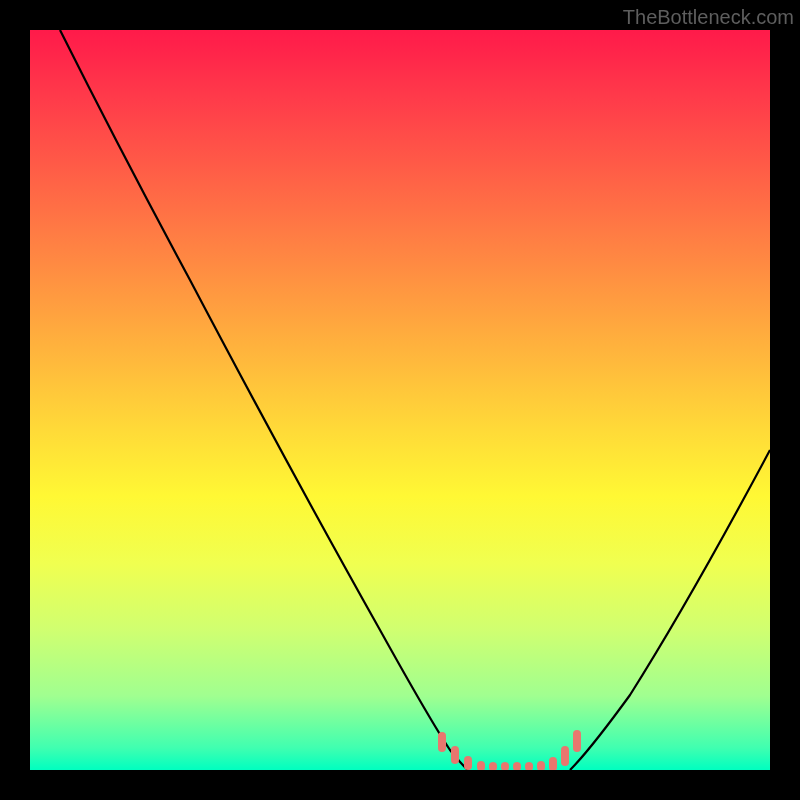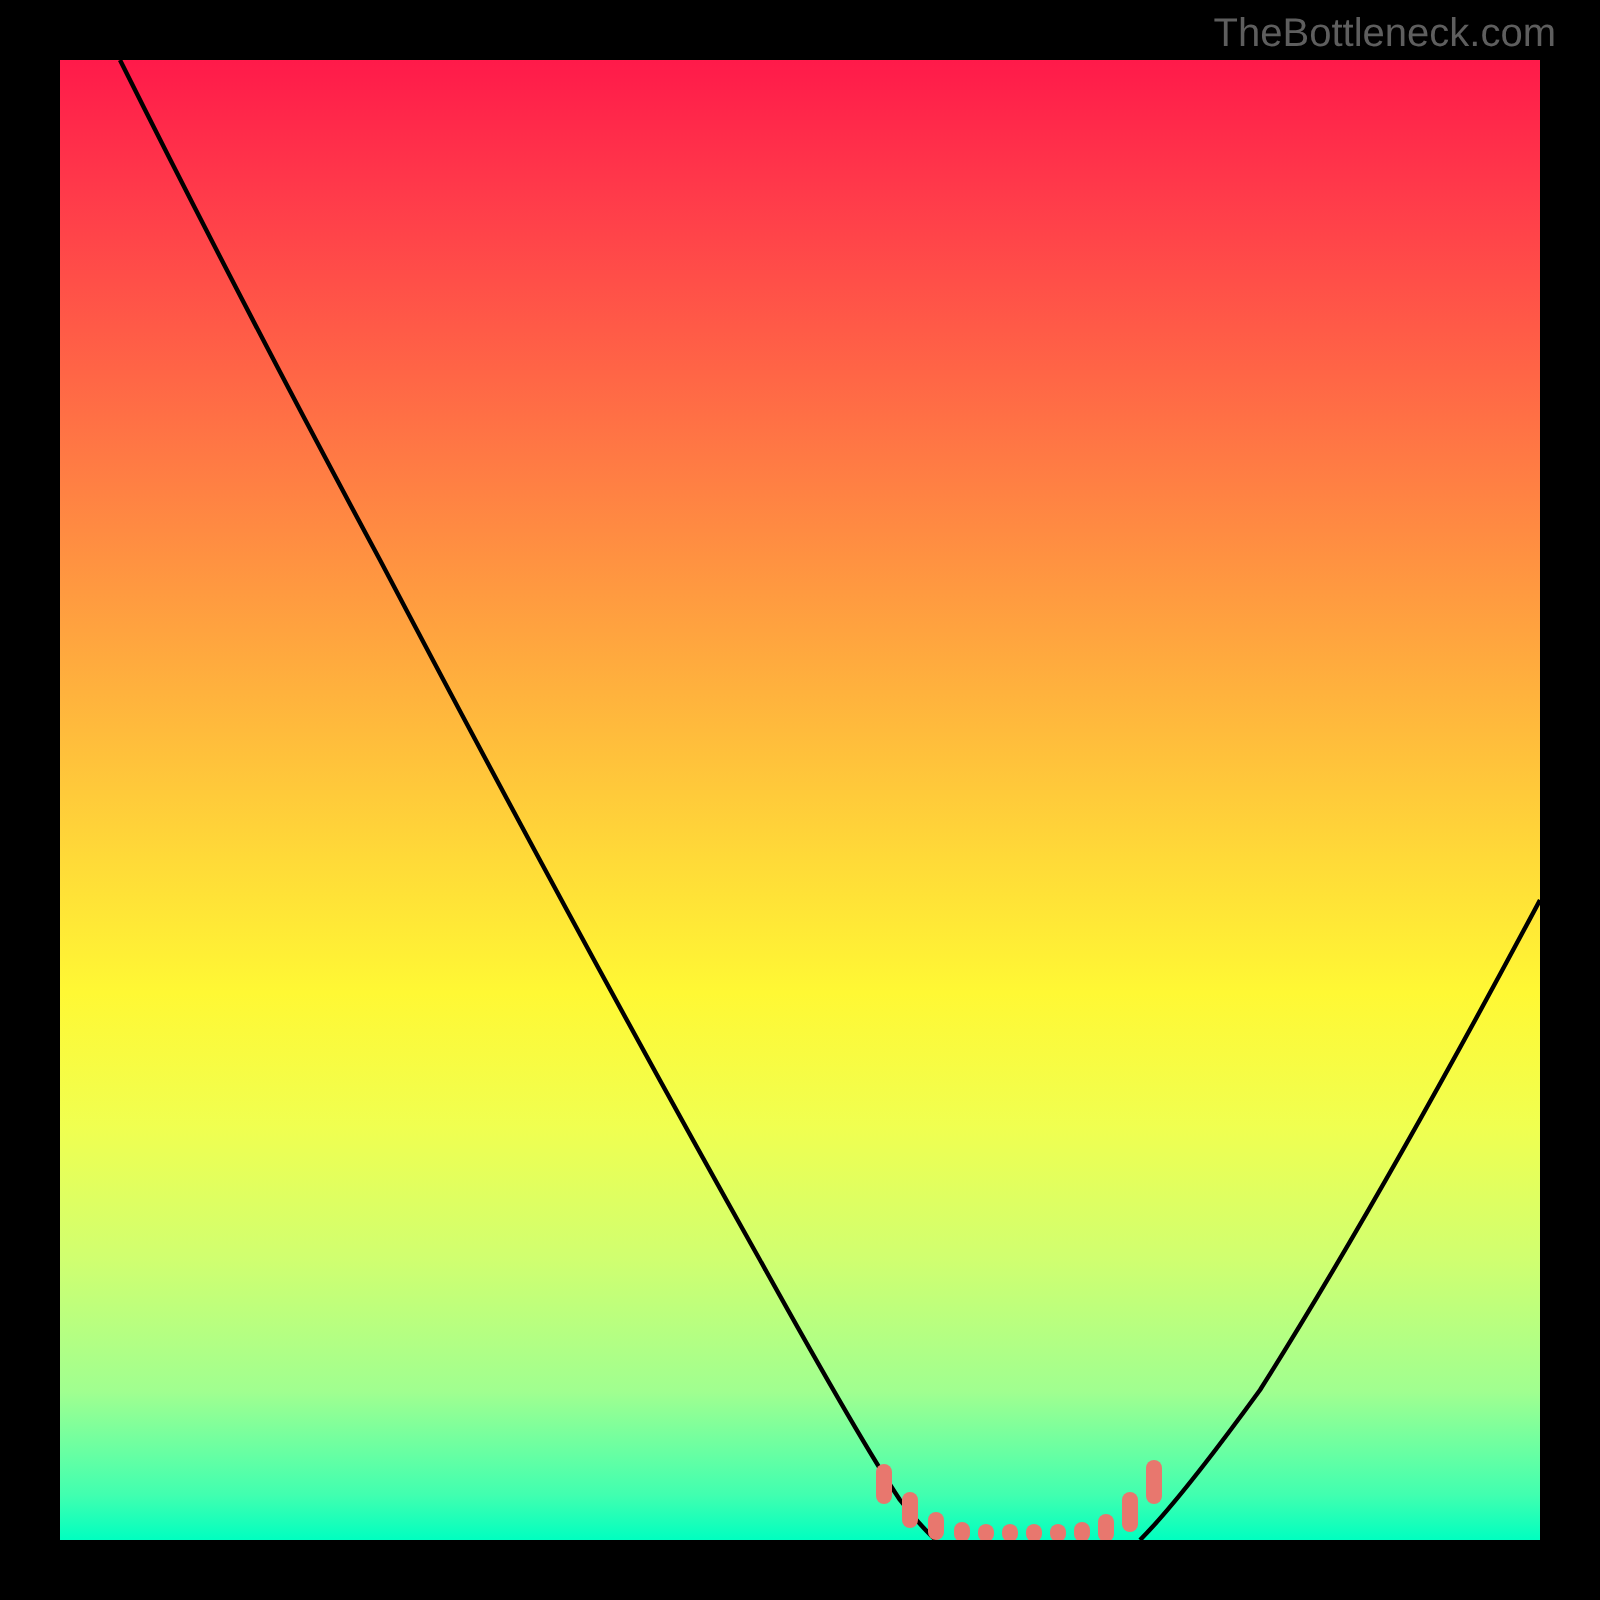--- a/index.html
+++ b/index.html
@@ -7,21 +7,21 @@
     padding: 0;
     width: 800px;
     height: 800px;
     background: #000;
     font-family: Arial, sans-serif;
     position: relative;
   }
   .watermark {
     position: absolute;
     top: 6px;
-    right: 22px;
+    right: 6px;
     color: #5e5e5e;
     font-size: 20px;
     font-weight: 500;
     z-index: 10;
   }
   .plot-area {
     position: absolute;
     top: 30px;
     left: 30px;
     width: 740px;

